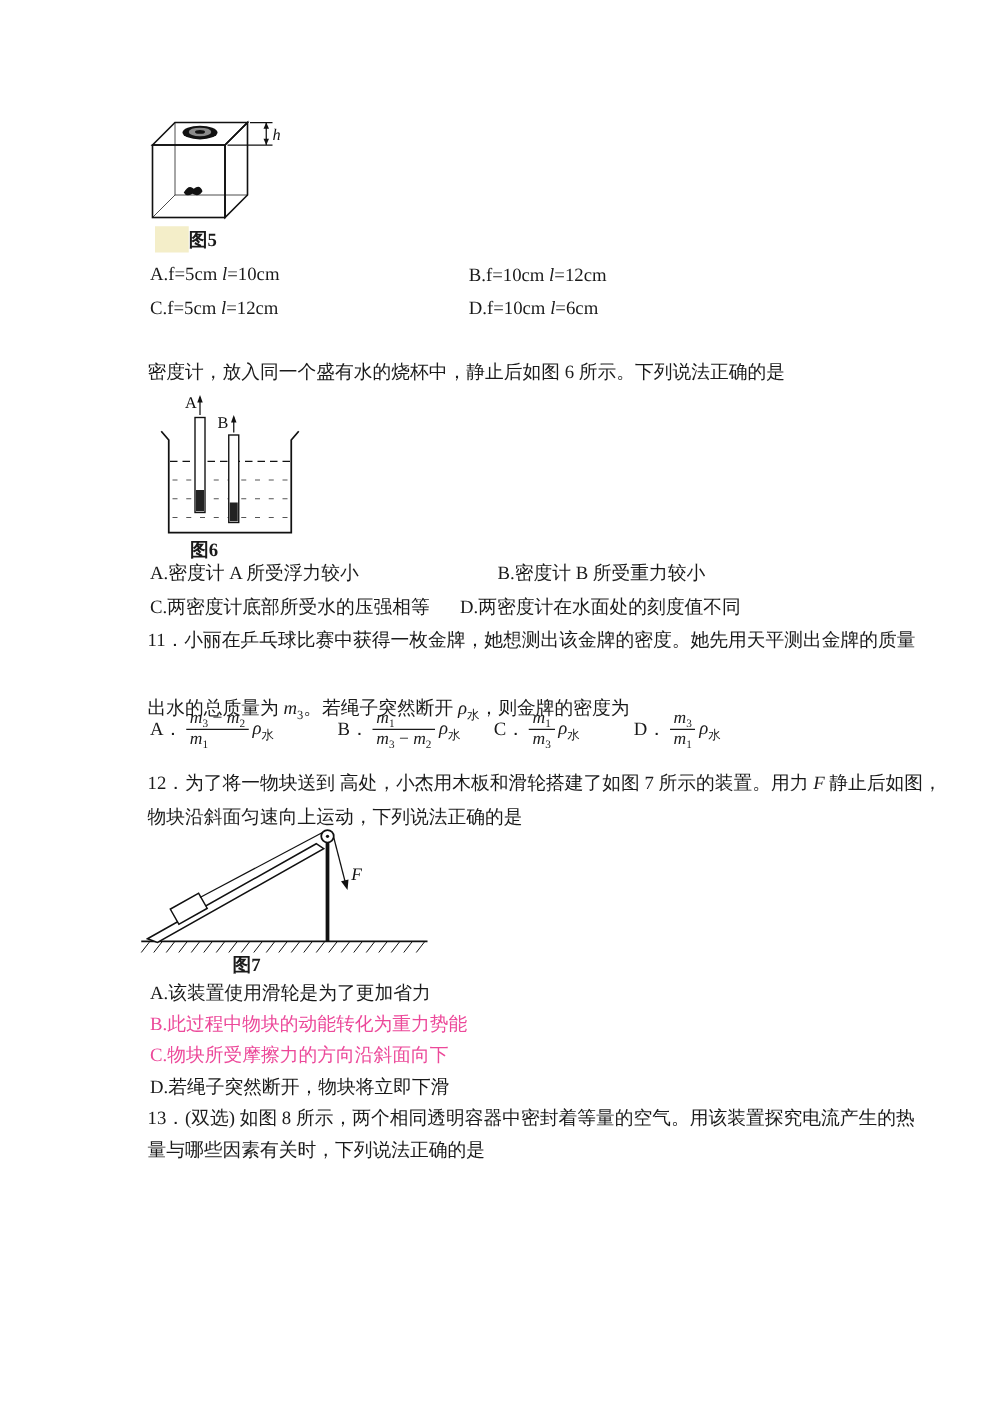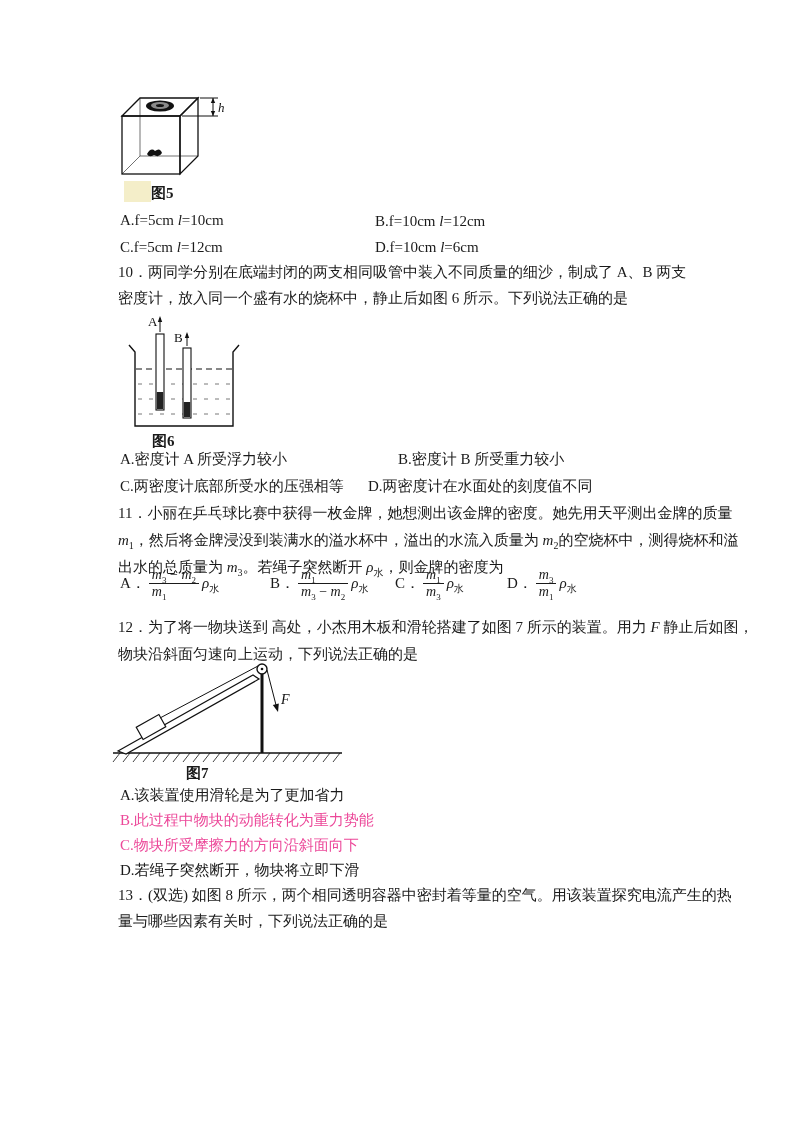--- a/index.html
+++ b/index.html
@@ -46,21 +46,20 @@
     <text x="102" y="22" font-size="13" font-style="italic">h</text>
   </svg>
   <div class="abs hl" style="left:124px;top:181px;width:27px;height:21px"></div>
   <div class="abs t bold" style="left:151px;top:184px">图5</div>
 
   <span class="abs t" style="left:120px;top:211px"><span>A.f=5cm </span><span class="it">l</span><span>=10cm</span></span>
   <span class="abs t" style="left:375px;top:212px"><span>B.f=10cm </span><span class="it">l</span><span>=12cm</span></span>
   <span class="abs t" style="left:120px;top:238px"><span>C.f=5cm </span><span class="it">l</span><span>=12cm</span></span>
   <span class="abs t" style="left:375px;top:238px"><span>D.f=10cm </span><span class="it">l</span><span>=6cm</span></span>
 
-  <div class="abs t" style="left:118px;top:263px">10．两同学分别在底端封闭的两支相同吸管中装入不同质量的细沙，制成了 A、B 两支</div>
   <div class="abs t" style="left:118px;top:289px">密度计，放入同一个盛有水的烧杯中，静止后如图 6 所示。下列说法正确的是</div>
 
   <svg class="abs" style="left:124px;top:312px" width="122" height="120" viewBox="0 0 122 120">
     <text x="24" y="14" font-size="13">A</text>
     <line x1="36" y1="20" x2="36" y2="6" stroke="#111" stroke-width="1"></line>
     <polygon points="36,4 33.8,10 38.2,10" fill="#111"></polygon>
     <text x="50" y="30" font-size="13">B</text>
     <line x1="63" y1="34" x2="63" y2="22" stroke="#111" stroke-width="1"></line>
     <polygon points="63,20 60.8,26 65.2,26" fill="#111"></polygon>
     <polyline points="5,33 11,40 11,114 109,114 109,40 115,33" fill="none" stroke="#111" stroke-width="1.4"></polyline>
@@ -74,21 +73,20 @@
     <rect x="59.8" y="90" width="6.4" height="15" fill="#222"></rect>
   </svg>
   <div class="abs t bold" style="left:152px;top:432px">图6</div>
 
   <span class="abs t" style="left:120px;top:450px">A.密度计 A 所受浮力较小</span>
   <span class="abs t" style="left:398px;top:450px">B.密度计 B 所受重力较小</span>
   <span class="abs t" style="left:120px;top:477px">C.两密度计底部所受水的压强相等</span>
   <span class="abs t" style="left:368px;top:477px">D.两密度计在水面处的刻度值不同</span>
 
   <div class="abs t" style="left:118px;top:504px"><span>11．小丽在乒乓球比赛中获得一枚金牌，她想测出该金牌的密度。她先用天平测出金牌的质量</span></div>
-  <div class="abs t" style="left:118px;top:531px"><span class="it">m</span><sub>1</sub><span>，然后将金牌浸没到装满水的溢水杯中，溢出的水流入质量为 </span><span class="it">m</span><sub>2</sub><span>的空烧杯中，测得烧杯和溢</span></div>
   <div class="abs t" style="left:118px;top:558px"><span>出水的总质量为 </span><span class="it">m</span><sub>3</sub><span>。若绳子突然断开 </span><span class="it">ρ</span><sub>水</sub><span>，则金牌的密度为</span></div>
 
   <span class="abs fracrow" style="left:120px;top:567px">
     <span>A．</span>
     <span class="frac">
       <span class="num"><span class="it">m</span><sub>3</sub><span> − </span><span class="it">m</span><sub>2</sub></span>
       <span class="den"><span class="it">m</span><sub>1</sub></span>
     </span>
     <span><span class="it">ρ</span><sub>水</sub></span>
   </span>

